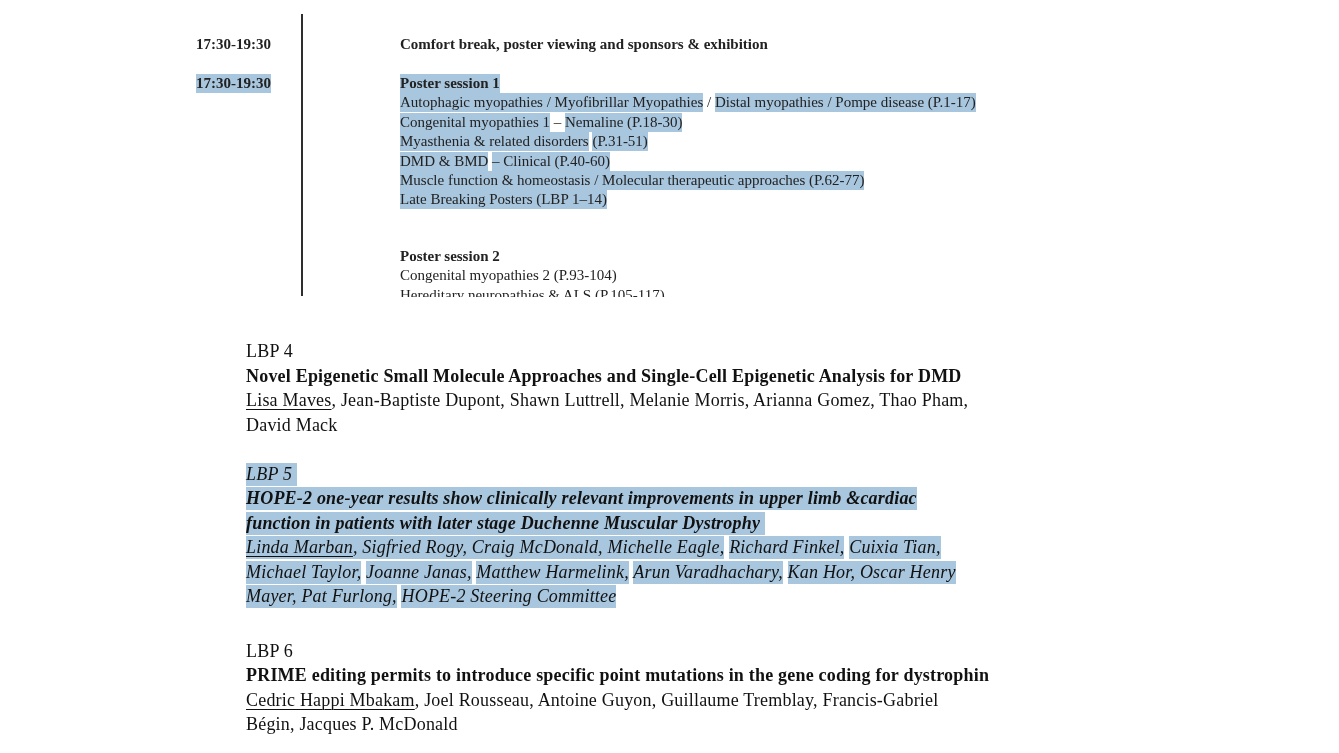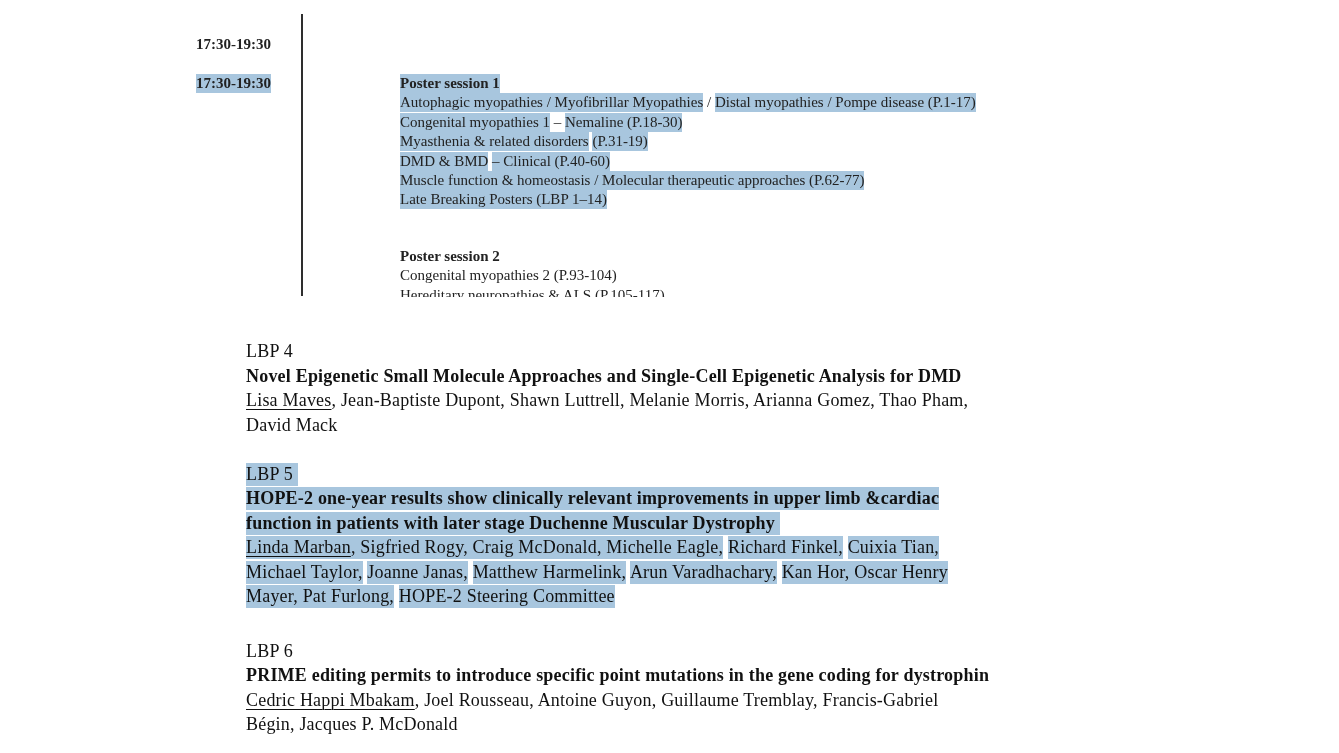--- a/index.html
+++ b/index.html
@@ -22,46 +22,47 @@
   .break-line { position: absolute; left: 400px; top: 35px; font-weight: bold; white-space: nowrap; }
   .session-1 { position: absolute; left: 400px; top: 74px; white-space: nowrap; }
   .session-2 { position: absolute; left: 400px; top: 247px; height: 50px; width: 720px;
                overflow: hidden; white-space: nowrap; }
   .sched-heading { font-weight: bold; font-family: Liberation Serif, serif; }
 
   
   .abstracts { position: absolute; left: 238px; top: 339px; width: 920px;
                font-size: 18px; line-height: 24.5px; letter-spacing: 0.2px; color: #111; margin-left: 8px; }
   .block { white-space: nowrap; }
-  .block-lbp5 { margin-top: 24.5px; }
+  .block-lbp5 { margin-top: 24.5px; font-style: italic; }
   .block-lbp6 { margin-top: 30px; }
   .title-line { font-weight: bold; }
 
   
   .hl { background: var(--hl, #a8c6de); padding: 1px 0 2px; }
   .u  { text-decoration: underline; text-decoration-thickness: 1.2px; text-underline-offset: 2.5px; }
 </style>
 </head>
 <body>
 
 <div class="page">
 
   <section class="schedule">
     <div class="vline"></div>
 
     <div class="time time-1"><span>17:30-19:30</span></div>
 
+    <div class="break-line"><span>Comfort break, poster viewing and sponsors &amp; exhibition</span></div>
 
     <div class="time time-2"><span class="hl">17:30-19:30</span></div>
 
     <div class="session-1">
       <div class="sched-heading"><span class="hl">Poster session 1</span></div>
       <div class="sched-line"><span class="hl">Autophagic myopathies / Myofibrillar Myopathies</span><span> / </span><span class="hl">Distal myopathies / Pompe disease (P.1-17)</span></div>
       <div class="sched-line"><span class="hl">Congenital myopathies 1</span><span> – </span><span class="hl">Nemaline (P.18-30)</span></div>
-      <div class="sched-line"><span class="hl">Myasthenia &amp; related disorders</span><span> </span><span class="hl">(P.31-19)</span></div>
+      <div class="sched-line"><span class="hl">Myasthenia &amp; related disorders</span><span> </span><span class="hl">(P.31-51)</span></div>
       <div class="sched-line"><span class="hl">DMD &amp; BMD</span><span> </span><span class="hl">– Clinical (P.40-60)</span></div>
       <div class="sched-line"><span class="hl">Muscle function &amp; homeostasis / Molecular therapeutic approaches (P.62-77)</span></div>
       <div class="sched-line"><span class="hl">Late Breaking Posters (LBP 1–14)</span></div>
     </div>
 
     <div class="session-2">
       <div class="sched-heading"><span>Poster session 2</span></div>
       <div class="sched-line"><span>Congenital myopathies 2 (P.93-104)</span></div>
       <div class="sched-line"><span>Hereditary neuropathies &amp; ALS (P.105-117)</span></div>
     </div>

